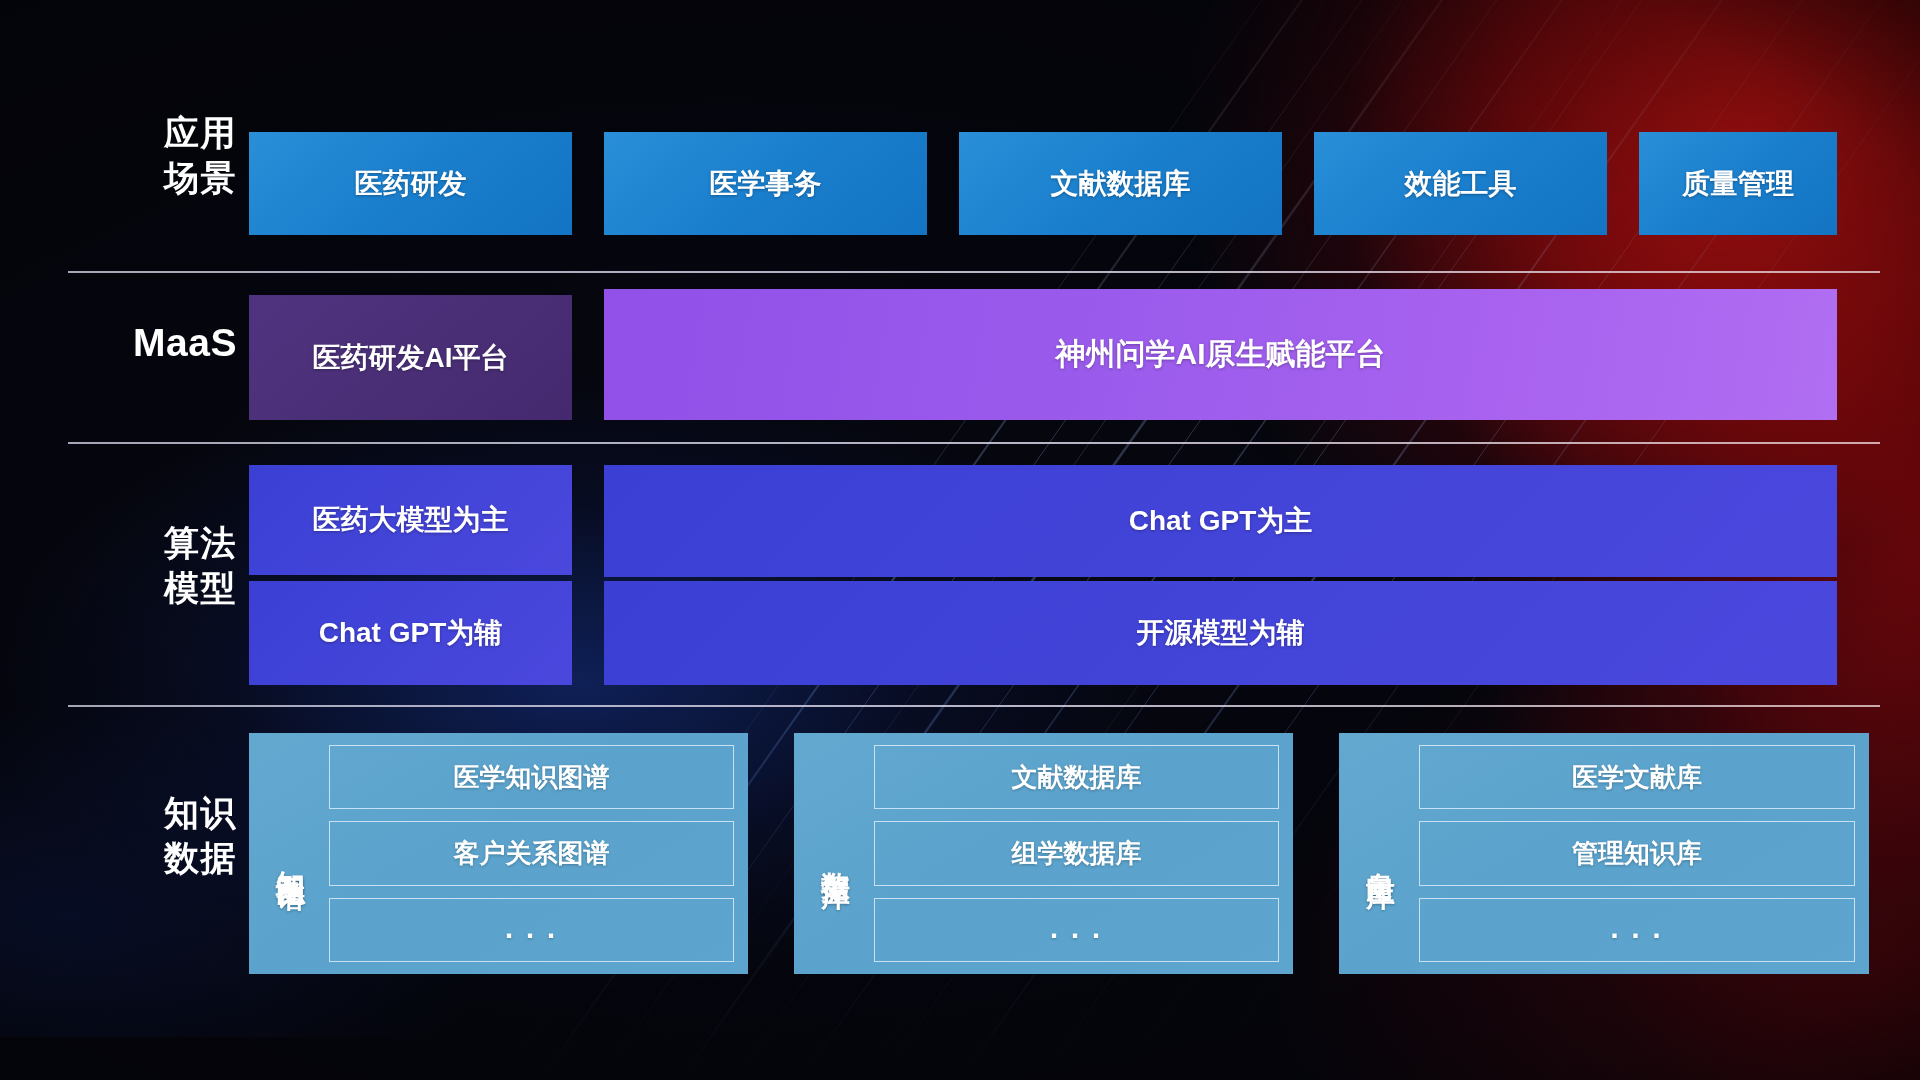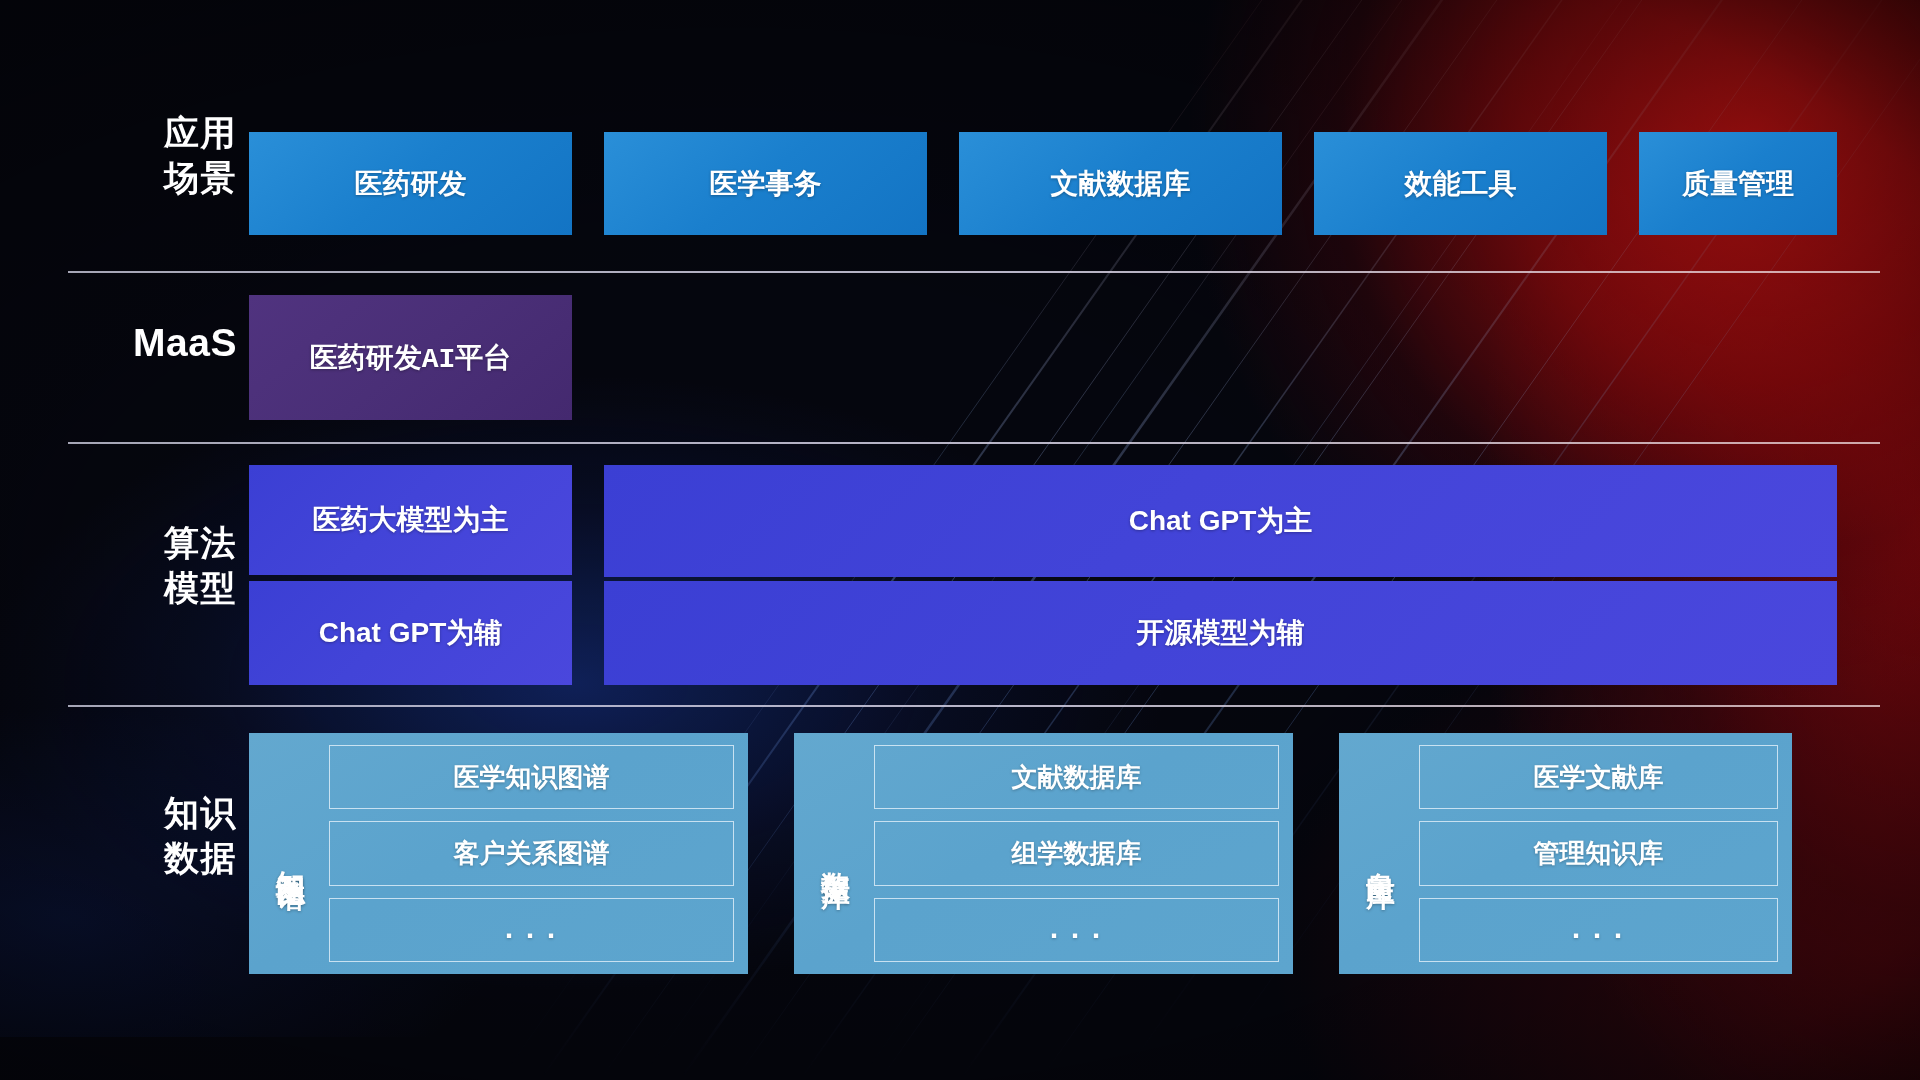--- a/index.html
+++ b/index.html
@@ -138,21 +138,22 @@
   <div class="cell app" style="left:249px;  top:132px; width:323px; height:103px;">医药研发</div>
   <div class="cell app" style="left:604px;  top:132px; width:323px; height:103px;">医学事务</div>
   <div class="cell app" style="left:959px;  top:132px; width:323px; height:103px;">文献数据库</div>
   <div class="cell app" style="left:1314px; top:132px; width:293px; height:103px;">效能工具</div>
   <div class="cell app" style="left:1639px; top:132px; width:198px; height:103px;">质量管理</div>
 
   <div class="divider" style="top:271px;"></div>
 
   <div class="row-label maas" style="top:320px;">MaaS</div>
 
-  <div class="cell maas-left" style="left:249px; top:295px; width:323px; height:125px;font-family:Liberation Mono, monospace;">医药研发AI平台</div>
+  <div class="cell maas-left" style="left:249px; top:295px; width:323px; height:125px;">医药研发AI平台</div>
+  <div class="cell maas-right" style="left:604px; top:289px; width:1233px; height:131px;">神州问学AI原生赋能平台</div>
 
   <div class="divider" style="top:442px;"></div>
 
   <div class="row-label" style="top:520px;">算法
 模型</div>
 
   <div class="cell algo" style="left:249px; top:465px; width:323px; height:110px;">医药大模型为主</div>
   <div class="cell algo" style="left:604px; top:465px; width:1233px; height:112px;">Chat GPT为主</div>
   <div class="cell algo" style="left:249px; top:581px; width:323px; height:104px;">Chat GPT为辅</div>
   <div class="cell algo" style="left:604px; top:581px; width:1233px; height:104px;">开源模型为辅</div>
@@ -173,21 +174,21 @@
 
   <div class="kpanel" style="left:794px; top:733px; width:499px; height:241px;justify-content:space-between;">
     <div class="ktitle">数据库</div>
     <div class="kitems">
       <div class="kitem">文献数据库</div>
       <div class="kitem">组学数据库</div>
       <div class="kitem ellipsis">...</div>
     </div>
   </div>
 
-  <div class="kpanel" style="left:1339px; top:733px; width:453px; height:241px;">
+  <div class="kpanel" style="left:1339px; top:733px; width:530px; height:241px;">
     <div class="ktitle">向量库</div>
     <div class="kitems">
       <div class="kitem">医学文献库</div>
       <div class="kitem">管理知识库</div>
       <div class="kitem ellipsis">...</div>
     </div>
   </div>
 
 </div>
 

